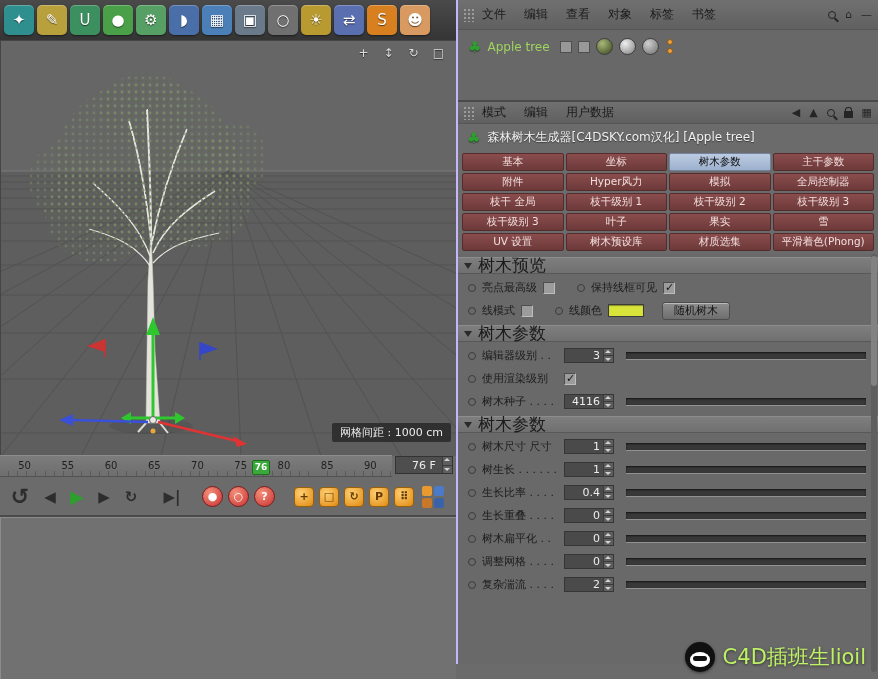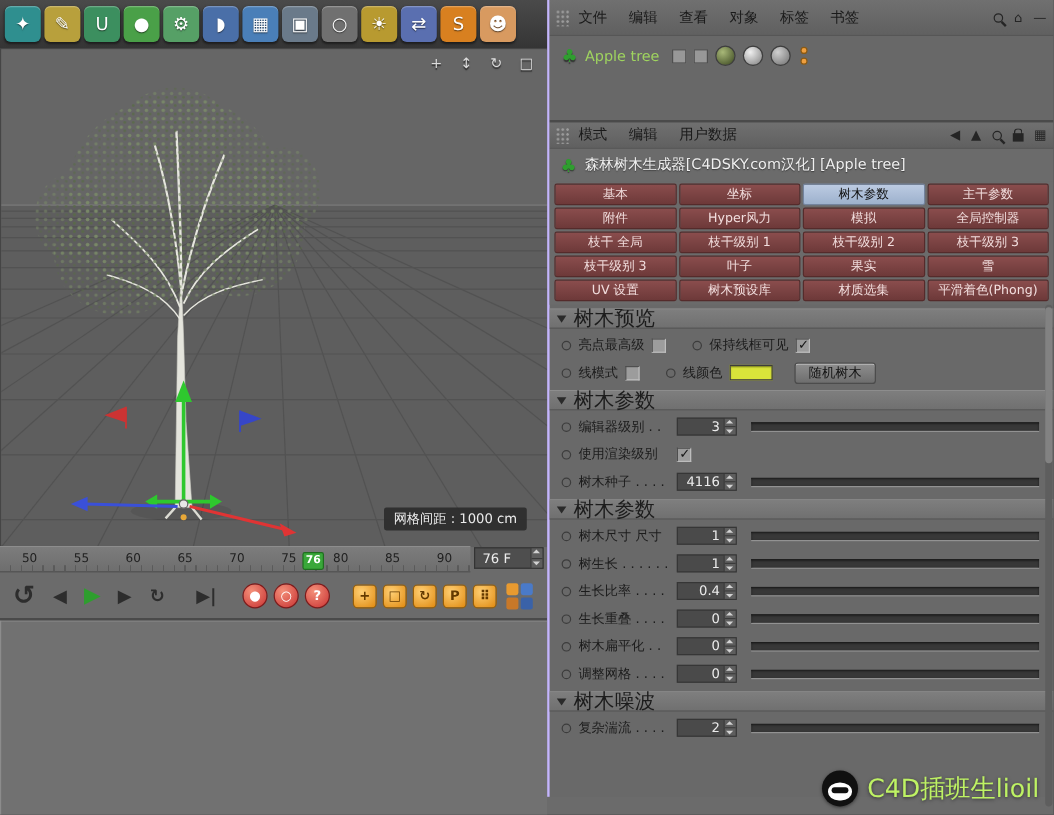--- a/index.html
+++ b/index.html
@@ -10,35 +10,35 @@
   #toolbar { position:absolute; left:0; top:0; width:456px; height:40px;
     background:linear-gradient(#4a4a4a,#353535); display:flex; align-items:center; gap:3px; padding-left:4px; }
   .tbico { width:30px; height:30px; border-radius:5px; display:flex; align-items:center; justify-content:center;
     font-size:15px; color:#fff; text-shadow:0 1px 1px rgba(0,0,0,.6); box-shadow:inset 0 1px 0 rgba(255,255,255,.25), 0 1px 2px rgba(0,0,0,.5); }
 
   
   #viewport { position:absolute; left:0; top:40px; width:456px; height:415px; background:#616161; border:1px solid #454545; }
   #viewport svg { position:absolute; left:0; top:0; }
   .vpnav { position:absolute; top:4px; right:8px; display:flex; gap:8px; }
   .vpnav span { width:17px; height:16px; color:#dcdcdc; font-size:12px; text-align:center; line-height:16px; text-shadow:0 1px 1px #2a2a2a; }
-  .gridlabel { position:absolute; right:16px; bottom:12px; background:rgba(42,42,42,.88); color:#ececec;
+  .gridlabel { position:absolute; right:4px; bottom:12px; background:rgba(42,42,42,.88); color:#ececec;
     font-size:11px; padding:2px 8px; border-radius:2px; }
 
   
   #ruler { position:absolute; top:455px; left:0; width:392px; height:22px;
     background:linear-gradient(#7c7c7c,#6e6e6e); border-top:1px solid #8d8d8d; border-bottom:1px solid #525252;
     display:flex; padding-left:3px; font-size:10px; color:#1f1f1f; position:absolute; }
   .tick { width:45.4px; text-align:center; line-height:19px; }
   #ruler::after { content:""; position:absolute; left:0; bottom:0; width:100%; height:5px;
     background:repeating-linear-gradient(90deg, transparent 0 8.1px, #5a5a5a 8.1px 9.1px); }
   #marker { position:absolute; left:252px; top:4px; width:18px; height:15px; background:#3aa83a; border:1px solid #1f6e1f;
     border-radius:2px; color:#fff; font-size:9px; line-height:13px; text-align:center; font-weight:bold; z-index:2; }
   #framefield { position:absolute; top:456px; left:395px; width:58px; height:18px; background:#4e4e4e;
     border:1px solid #333; display:flex; align-items:center; color:#ececec; font-size:11px; }
-  #framefield .ftext { flex:1; padding-left:6px; }
+  #framefield .ftext { flex:1; padding-left:16px; }
 
   
   .spin { width:10px; height:100%; display:flex; flex-direction:column; border-left:1px solid #3a3a3a; }
   .spin i { flex:1; position:relative; background:#5e5e5e; }
   .spin i.up { border-bottom:1px solid #3a3a3a; }
   .spin i::after { content:""; position:absolute; left:1px; border:3px solid transparent; }
   .spin i.up::after { top:1px; border-bottom-color:#d2d2d2; border-top-width:0; }
   .spin i.dn::after { top:2px; border-top-color:#d2d2d2; border-bottom-width:0; }
 
   
@@ -499,24 +499,20 @@
       <span class="vbox">
         <span class="vtext">0</span>
         <span class="spin">
             <i class="up"></i>
             <i class="dn"></i>
           </span>
       </span>
       <span class="slider"><span class="fill" style="width: 2%;"></span></span>
     </div>
 
-    <div class="sect">
-      <span class="tri"></span>
-      <span>树木噪波</span>
-    </div>
     <div class="row">
       <span class="kdot"></span>
       <span class="plabel">复杂湍流 . . . .</span>
       <span class="vbox">
         <span class="vtext">2</span>
         <span class="spin">
             <i class="up"></i>
             <i class="dn"></i>
           </span>
       </span>

